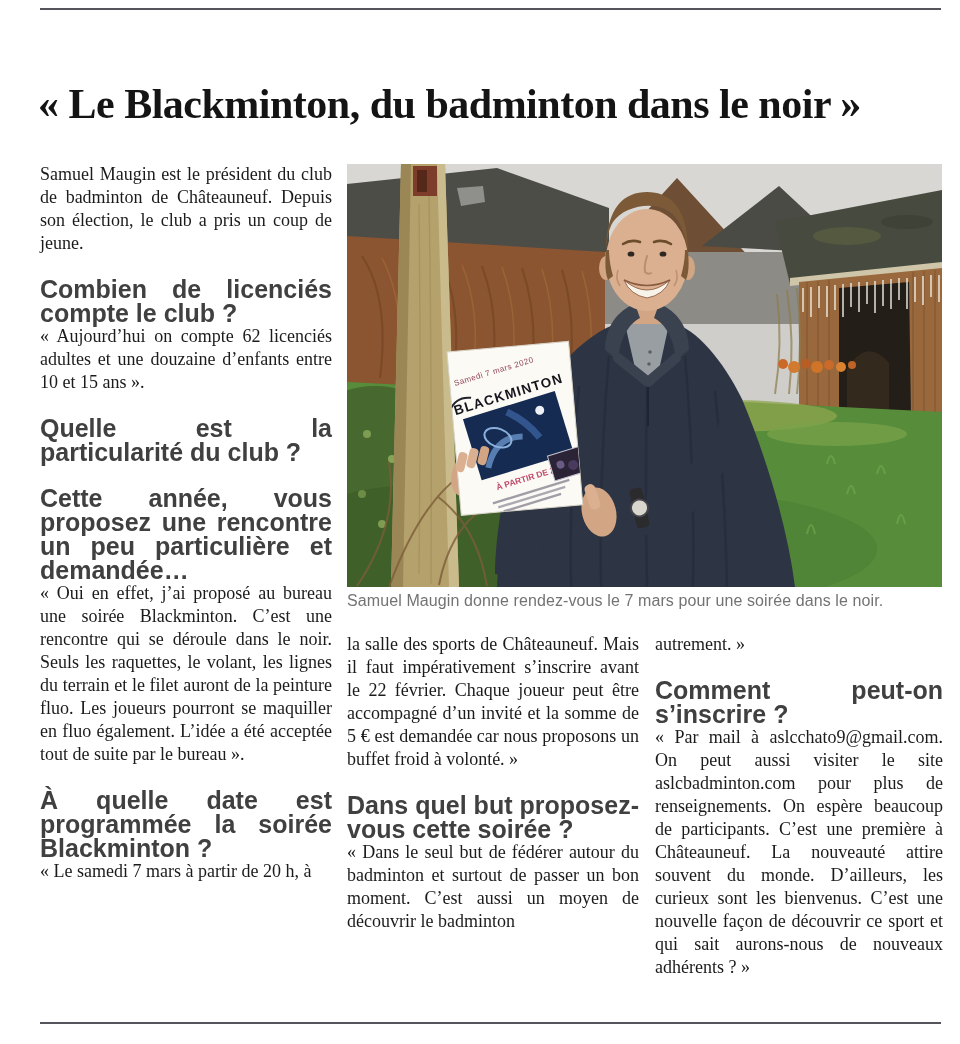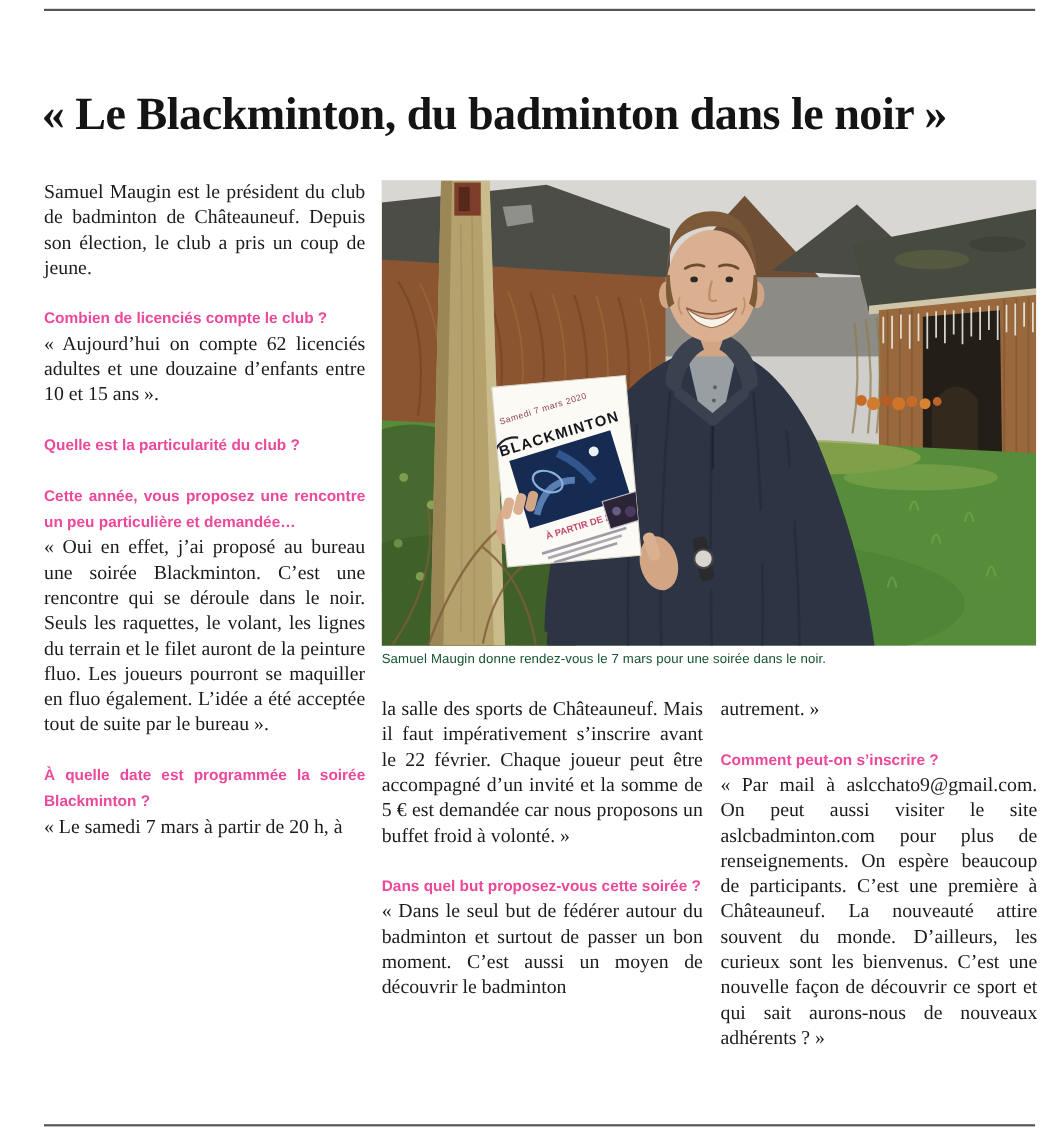--- a/index.html
+++ b/index.html
@@ -14,26 +14,26 @@
   .headline{position:absolute;left:38px;top:80px;margin:0;width:910px;
             font-family:Liberation Serif, serif;font-weight:700;
             font-size:42px;letter-spacing:-0.5px;color:#141414;white-space:nowrap;}
   .col{position:absolute;text-align:justify;color:#1b1b1b;
        font-size:18px;line-height:23px;hyphens:auto;}
   .col1{left:40px;top:163px;width:292px;}
   .col2{left:347px;top:633px;width:292px;}
   .col3{left:655px;top:633px;width:288px;}
   .col p{margin:0;}
   .q{margin:22px 0 0 0;font-family:"Liberation Sans",sans-serif;font-weight:700;
-     font-size:14px;line-height:24px;color:#ec4899;text-align:justify;}
+     font-size:25px;line-height:24px;color:#404040;text-align:justify;}
   .first{margin-top:0;}
   .photo-block{position:absolute;left:347px;top:164px;width:595px;margin:0;}
   .photo{width:595px;height:423px;overflow:hidden;background:#cfcecb;}
   .caption{margin-top:5px;font-family:"Liberation Sans",sans-serif;
-           font-size:12px;color:#14532d;letter-spacing:0.1px;}
+           font-size:16px;color:#737373;letter-spacing:0.1px;}
   svg text{font-family:"Liberation Sans",sans-serif;}
 </style>
 </head>
 <body>
 
 <div class="page">
 
   <div class="rule rule-top"></div>
 
   <h1 class="headline">« Le Blackminton, du badminton dans le noir »</h1>

